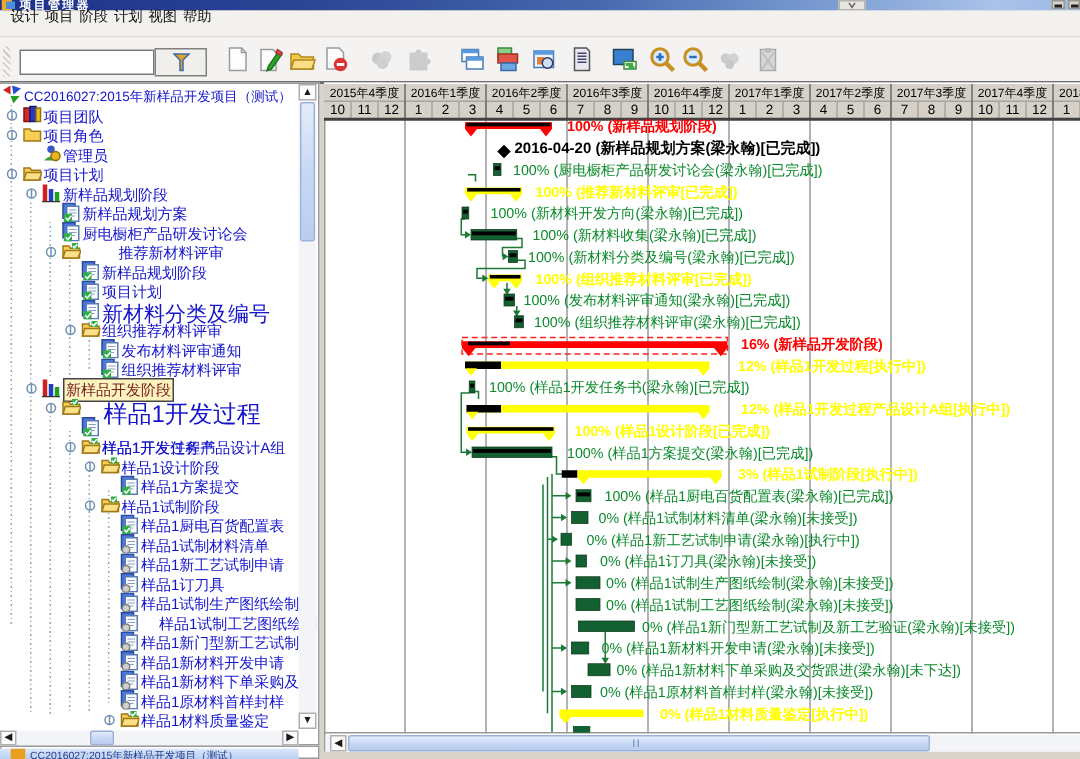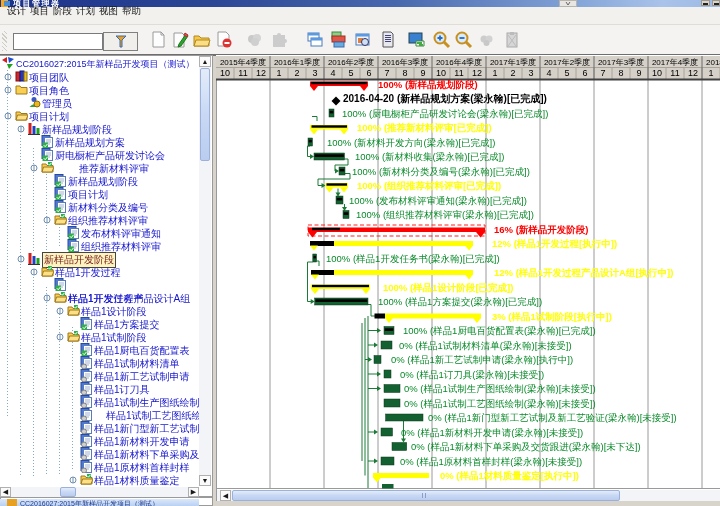--- a/index.html
+++ b/index.html
@@ -252,21 +252,21 @@
     <span class="abs" style="left:68px;top:1px;font-size:10px;">项目计划</span>
   </div>
 <div class="trow" style="left:0;top:200px;">
     <span class="abs" style="left:54px;top:0px;"><svg width="13" height="13" viewBox="0 0 13 13" style="vertical-align:-2px">
         <rect x="1" y="0.5" width="8" height="10" fill="#4a78dc" stroke="#2a4a9a"></rect>
         <rect x="3.5" y="2.5" width="8" height="10" fill="#fdfdfd" stroke="#5a7ab8"></rect>
         <path d="M5 5 h5 M5 7 h5 M5 9 h4" stroke="#8aa0c8" stroke-width="0.8"></path>
         <rect x="1.5" y="7.5" width="5.5" height="5.5" fill="#2fae4a"></rect>
         <path d="M2.8 10.2 l1.4 1.5 l2.4-2.9" stroke="#fff" fill="none"></path>
       </svg></span>
-    <span class="abs" style="left:68px;top:1px;font-size:10px;">新材料分类及编号</span>
+    <span class="abs" style="left:68px;top:1px;font-size:14px;">新材料分类及编号</span>
   </div>
 <div class="trow" style="left:0;top:213px;">
     <svg class="abs" style="left:43px;top:3px" width="8" height="8" viewBox="0 0 8 8">
       <circle cx="4" cy="4" r="3" fill="#fff" stroke="#7090b0"></circle>
       <path d="M4 1 V7" stroke="#7090b0"></path>
     </svg>
     <span class="abs" style="left:54px;top:0px;"><svg width="13" height="13" viewBox="0 0 13 13" style="vertical-align:-2px">
         <path d="M1 3 L5 3 L6 4.5 L12 4.5 L12 11 L1 11 Z" fill="#f8cf52" stroke="#a07818"></path>
         <path d="M2.5 6 L13 6 L11 11 L1 11 Z" fill="#fbe087" stroke="#a07818"></path>
         <path d="M7 1 L11 1 L11 5 L7 5 Z" fill="#2fae4a"></path>
@@ -311,21 +311,21 @@
     <svg class="abs" style="left:30px;top:3px" width="8" height="8" viewBox="0 0 8 8">
       <circle cx="4" cy="4" r="3" fill="#fff" stroke="#7090b0"></circle>
       <path d="M4 1 V7" stroke="#7090b0"></path>
     </svg>
     <span class="abs" style="left:41px;top:0px;"><svg width="13" height="13" viewBox="0 0 13 13" style="vertical-align:-2px">
         <path d="M1 3 L5 3 L6 4.5 L12 4.5 L12 11 L1 11 Z" fill="#f8cf52" stroke="#a07818"></path>
         <path d="M2.5 6 L13 6 L11 11 L1 11 Z" fill="#fbe087" stroke="#a07818"></path>
         <path d="M7 1 L11 1 L11 5 L7 5 Z" fill="#2fae4a"></path>
         <path d="M7.5 3 l1 1.2 l2-2.4" stroke="#fff" fill="none"></path>
       </svg></span>
-    <span class="abs" style="left:55px;top:1px;font-size:10px;">样品1开发过程</span>
+    <span class="abs" style="left:69px;top:1px;font-size:16px;">样品1开发过程</span>
   </div>
 <div class="trow" style="left:0;top:278px;">
     <span class="abs" style="left:54px;top:0px;"><svg width="13" height="13" viewBox="0 0 13 13" style="vertical-align:-2px">
         <rect x="1" y="0.5" width="8" height="10" fill="#4a78dc" stroke="#2a4a9a"></rect>
         <rect x="3.5" y="2.5" width="8" height="10" fill="#fdfdfd" stroke="#5a7ab8"></rect>
         <path d="M5 5 h5 M5 7 h5 M5 9 h4" stroke="#8aa0c8" stroke-width="0.8"></path>
         <rect x="1.5" y="7.5" width="5.5" height="5.5" fill="#2fae4a"></rect>
         <path d="M2.8 10.2 l1.4 1.5 l2.4-2.9" stroke="#fff" fill="none"></path>
       </svg></span>
     <span class="abs" style="left:68px;top:1px;font-size:10px;margin-top:13px;">样品1开发任务书</span>

